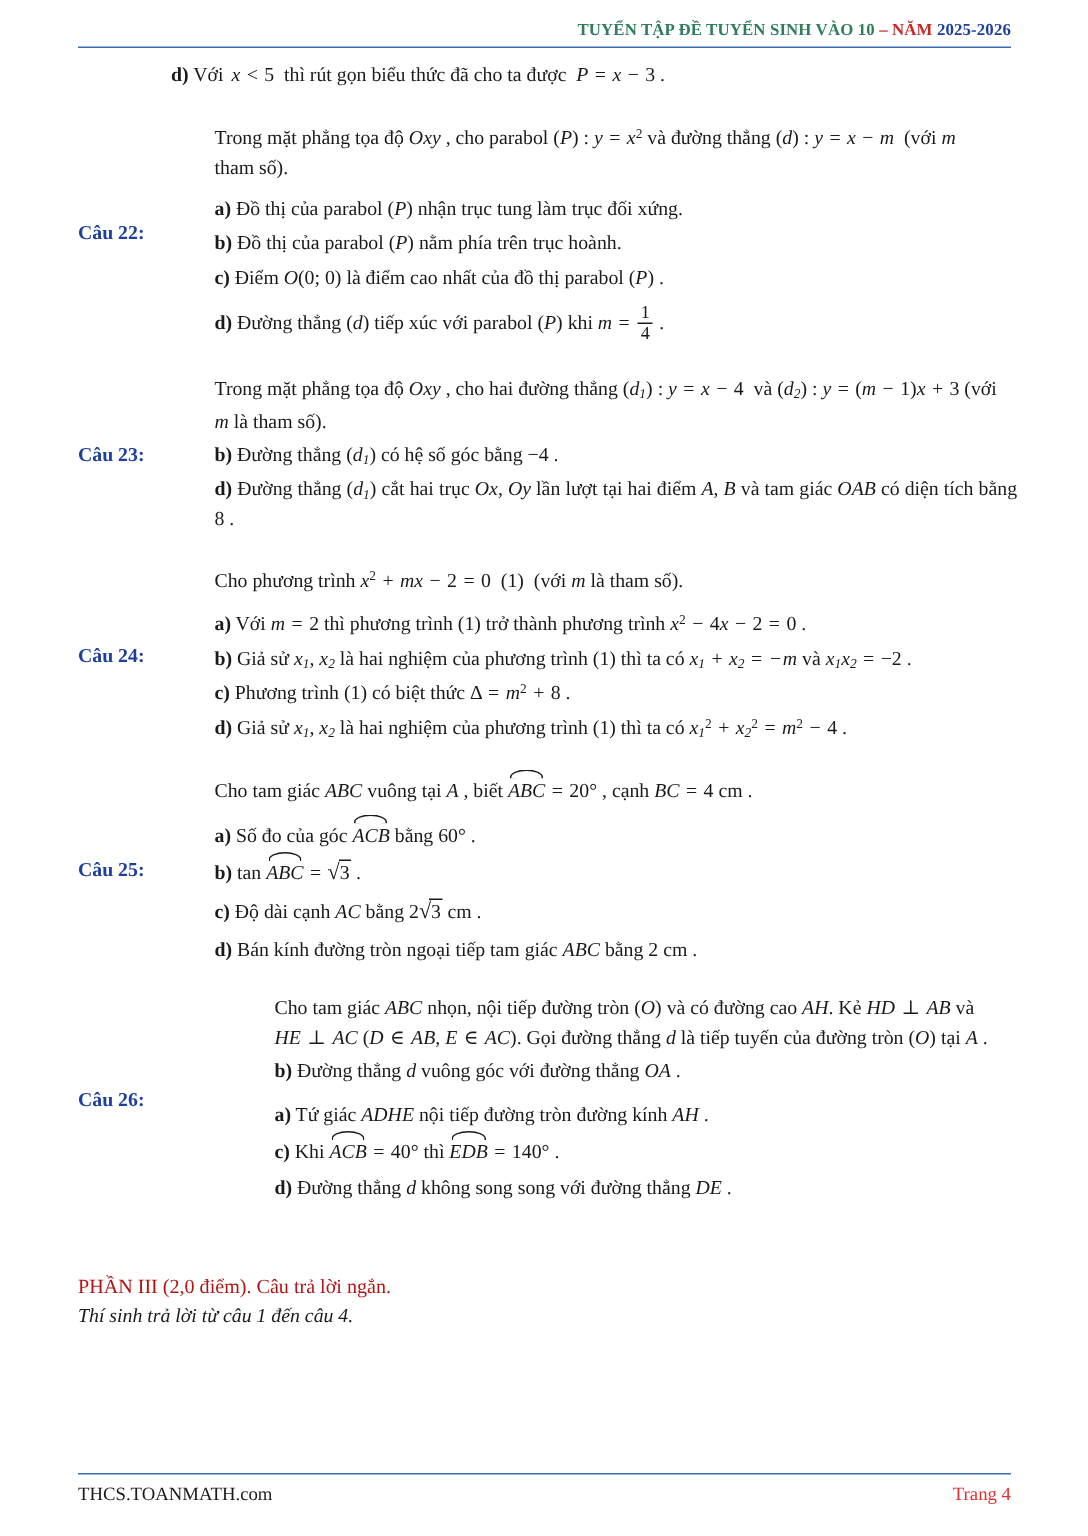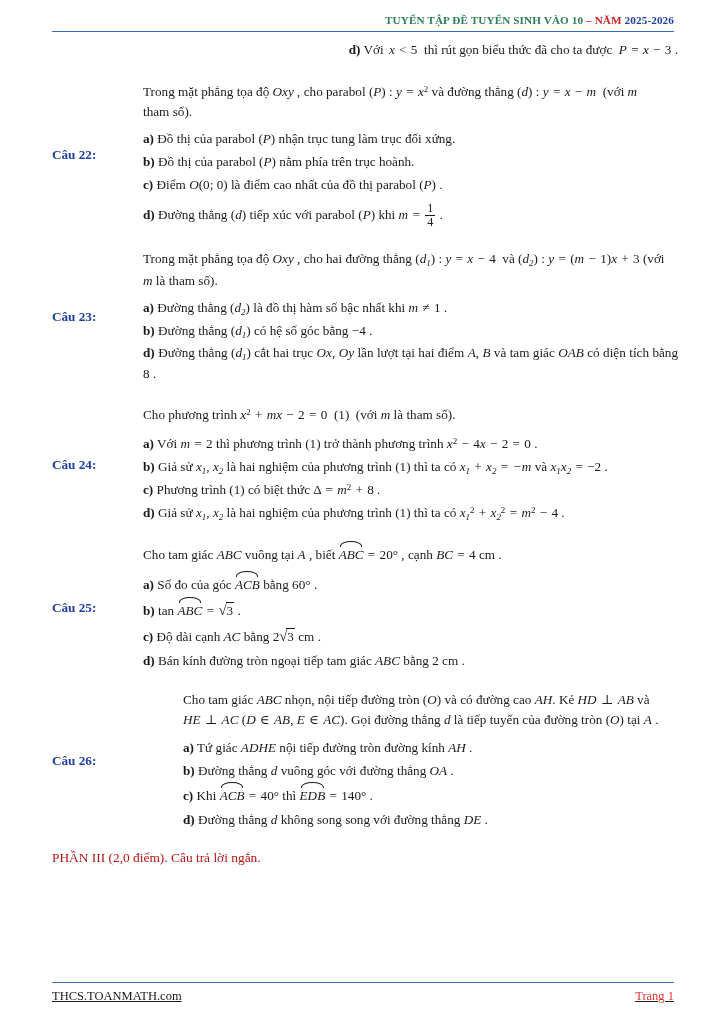--- a/index.html
+++ b/index.html
@@ -59,21 +59,20 @@
   }
   .footer {
     position: absolute;
     left: 52px;
     top: 989px;
     width: 622px;
     font-size: 12.5px;
     display: flex;
     justify-content: space-between;
     align-items: center;
-    text-decoration: underline;
   }
   .footer-left { color: #1a1a1a; }
   .footer-right { color: #e23030; }
 
   
   .content {
     position: absolute;
     left: 52px;
     top: 40px;
     width: 626px;
@@ -97,21 +96,20 @@
     flex: 1 1 auto;
     font-size: 13.2px;
     line-height: 1.52;
     margin-left: 29px;
   }
   .q-stem { text-align: justify; }
   .lead-line {
     font-size: 13.2px;
     line-height: 1.52;
     margin-left: 62px;
-    text-align: right;
   }
 
   .sub {
     margin-top: 2px;
     font-size: 13.2px;
     line-height: 1.58;
     text-align: justify;
   }
   .sub-tall { line-height: 1.9; }
   .lbl { font-weight: bold; }
@@ -222,24 +220,20 @@
         </div>
       </div>
     </div>
 
     <div class="q-block" style="margin-top:21px;">
       <div class="q-label">Câu 23:</div>
       <div class="q-body">
         <div class="q-stem">
           Trong mặt phẳng tọa độ <span class="mi">Oxy</span> , cho hai đường thẳng <span class="mn">(</span><span class="mi">d</span><sub>1</sub><span class="mn">)</span> : <span class="mi">y</span> <span class="op">=</span> <span class="mi">x</span> <span class="op">−</span> <span class="mn">4</span> &nbsp;và <span class="mn">(</span><span class="mi">d</span><sub>2</sub><span class="mn">)</span> : <span class="mi">y</span> <span class="op">=</span> <span class="mn">(</span><span class="mi">m</span> <span class="op">−</span> <span class="mn">1)</span><span class="mi">x</span> <span class="op">+</span> <span class="mn">3</span> (với<br><span class="mi">m</span> là tham số).
         </div>
-        <div class="sub" style="margin-top:7px;">
-          <span class="lbl">a)</span>
-          Đường thẳng <span class="mn">(</span><span class="mi">d</span><sub>2</sub><span class="mn">)</span> là đồ thị hàm số bậc nhất khi <span class="mi">m</span> <span class="op">≠</span> <span class="mn">1</span> .
-        </div>
         <div class="sub">
           <span class="lbl">b)</span>
           Đường thẳng <span class="mn">(</span><span class="mi">d</span><sub>1</sub><span class="mn">)</span> có hệ số góc bằng <span class="mn">−4</span> .
         </div>
         <div class="sub">
           <span class="lbl">d)</span>
           Đường thẳng <span class="mn">(</span><span class="mi">d</span><sub>1</sub><span class="mn">)</span> cắt hai trục <span class="mi">Ox</span>, <span class="mi">Oy</span> lần lượt tại hai điểm <span class="mi">A</span>, <span class="mi">B</span> và tam giác <span class="mi">OAB</span> có diện tích bằng <span class="mn">8</span> .
         </div>
       </div>
     </div>
@@ -293,44 +287,45 @@
         </div>
       </div>
     </div>
 
     <div class="q-block" style="margin-top:18px;gap:40px;">
       <div class="q-label">Câu 26:</div>
       <div class="q-body">
         <div class="q-stem">
           Cho tam giác <span class="mi">ABC</span> nhọn, nội tiếp đường tròn <span class="mn">(</span><span class="mi">O</span><span class="mn">)</span> và có đường cao <span class="mi">AH</span>. Kẻ <span class="mi">HD</span> <span class="op">⊥</span> <span class="mi">AB</span> và<br><span class="mi">HE</span> <span class="op">⊥</span> <span class="mi">AC</span> <span class="mn">(</span><span class="mi">D</span> <span class="op">∈</span> <span class="mi">AB</span>, <span class="mi">E</span> <span class="op">∈</span> <span class="mi">AC</span><span class="mn">)</span>. Gọi đường thẳng <span class="mi">d</span> là tiếp tuyến của đường tròn <span class="mn">(</span><span class="mi">O</span><span class="mn">)</span> tại <span class="mi">A</span> .
         </div>
+        <div class="sub">
+          <span class="lbl">b)</span>
+          Đường thẳng <span class="mi">d</span> vuông góc với đường thẳng <span class="mi">OA</span> .
+        </div>
         <div class="sub" style="margin-top:8px;">
           <span class="lbl">a)</span>
           Tứ giác <span class="mi">ADHE</span> nội tiếp đường tròn đường kính <span class="mi">AH</span> .
         </div>
-        <div class="sub">
-          <span class="lbl">b)</span>
-          Đường thẳng <span class="mi">d</span> vuông góc với đường thẳng <span class="mi">OA</span> .
-        </div>
         <div class="sub" style="margin-top:3px;">
           <span class="lbl">c)</span>
           Khi <span class="ang">ACB</span> <span class="op">=</span> <span class="mn">40°</span> thì <span class="ang">EDB</span> <span class="op">=</span> <span class="mn">140°</span> .
         </div>
         <div class="sub" style="margin-top:3px;">
           <span class="lbl">d)</span>
           Đường thẳng <span class="mi">d</span> không song song với đường thẳng <span class="mi">DE</span> .
         </div>
       </div>
     </div>
 
   </div>
 
   <div class="section">
     <div class="section-title">PHẦN III (2,0 điểm). Câu trả lời ngắn.</div>
+    <div class="section-note">Thí sinh trả lời từ câu 1 đến câu 4.</div>
   </div>
 
   <div class="footer-rule"></div>
   <div class="footer">
     <span class="footer-left">THCS.TOANMATH.com</span>
-    <span class="footer-right">Trang 1</span>
+    <span class="footer-right">Trang 4</span>
   </div>
 
 </div>
 
 </body></html>

